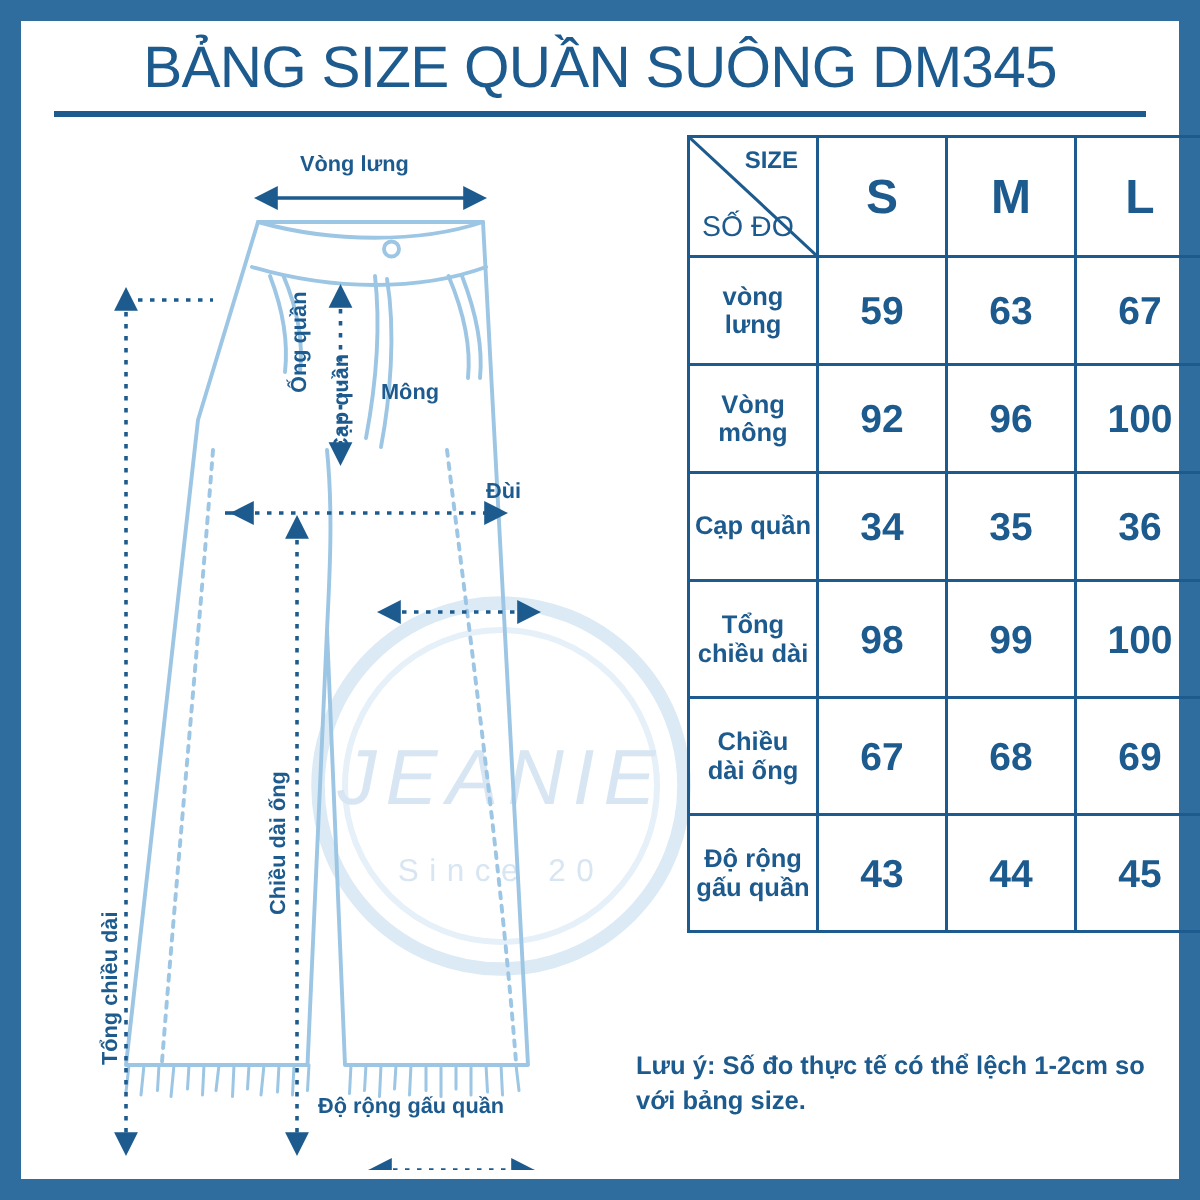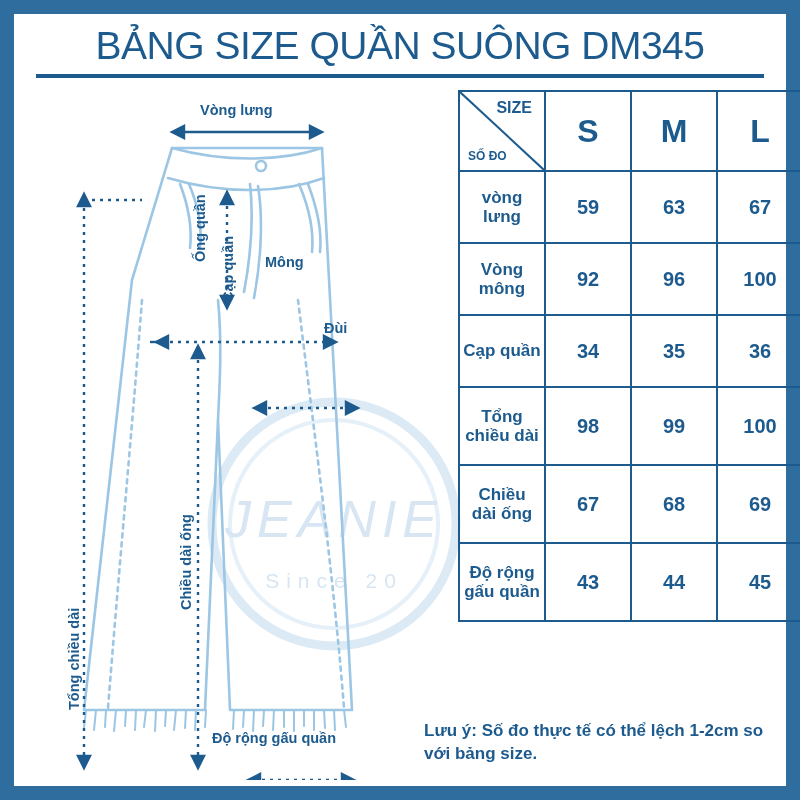--- a/index.html
+++ b/index.html
@@ -103,21 +103,21 @@
     font-weight: bold;
   }
   td.rowhead {
     width: 136px;
     font-size: 17px;
     line-height: 1.12;
     padding: 4px 2px;
   }
   td.val {
     width: 70px;
-    font-size: 20px;
+    font-size: 26px;
   }
   td.corner {
     height: 76px;
     position: relative;
     padding: 0;
   }
   td.colhead {
     font-size: 32px;
     height: 76px;
   }
@@ -135,31 +135,31 @@
     position: absolute;
     right: 12px;
     top: 7px;
     font-size: 16px;
     font-weight: bold;
   }
   .corner-measure {
     position: absolute;
     left: 8px;
     bottom: 7px;
-    font-size: 12px;
-    font-weight: bold;
+    font-size: 19px;
+    font-weight: normal;
   }
   .row-tall td { height: 62px; }
   .row-tall2 td { height: 68px; }
 
   
   .note {
     position: absolute;
     left: 410px;
-    top: 706px;
+    top: 686px;
     width: 344px;
     color: #1d5b8e;
     font-size: 17px;
     font-weight: bold;
     line-height: 1.35;
   }
 </style>
 </head>
 <body>
 
@@ -263,21 +263,21 @@
 
         <line x1="232" y1="700" x2="326" y2="700" stroke-dasharray="3 5"></line>
         <polygon points="226,700 238,694 238,706"></polygon>
         <polygon points="332,700 320,694 320,706"></polygon>
       </g>
     </svg>
 
     <div class="dlabel" style="left:178px; top:22px;">Vòng lưng</div>
     <div class="dlabel rot90" style="left:198px; top:222px;">Cạp quần</div>
     <div class="dlabel rot90" style="left:170px; top:182px;">Ống quần</div>
-    <div class="dlabel" style="left:243px; top:174px;">Mông</div>
+    <div class="dlabel" style="left:232px; top:174px;">Mông</div>
     <div class="dlabel" style="left:258px; top:240px;margin-left:44px;">Đùi</div>
     <div class="dlabel rot90" style="left:156px; top:530px;">Chiều dài ống</div>
     <div class="dlabel rot90" style="left:44px; top:630px;">Tổng chiều dài</div>
     <div class="dlabel" style="left:190px; top:650px;">Độ rộng gấu quần</div>
   </div>
 
   <div class="table-wrap">
     <table class="size-table">
       <tbody>
           <tr>

